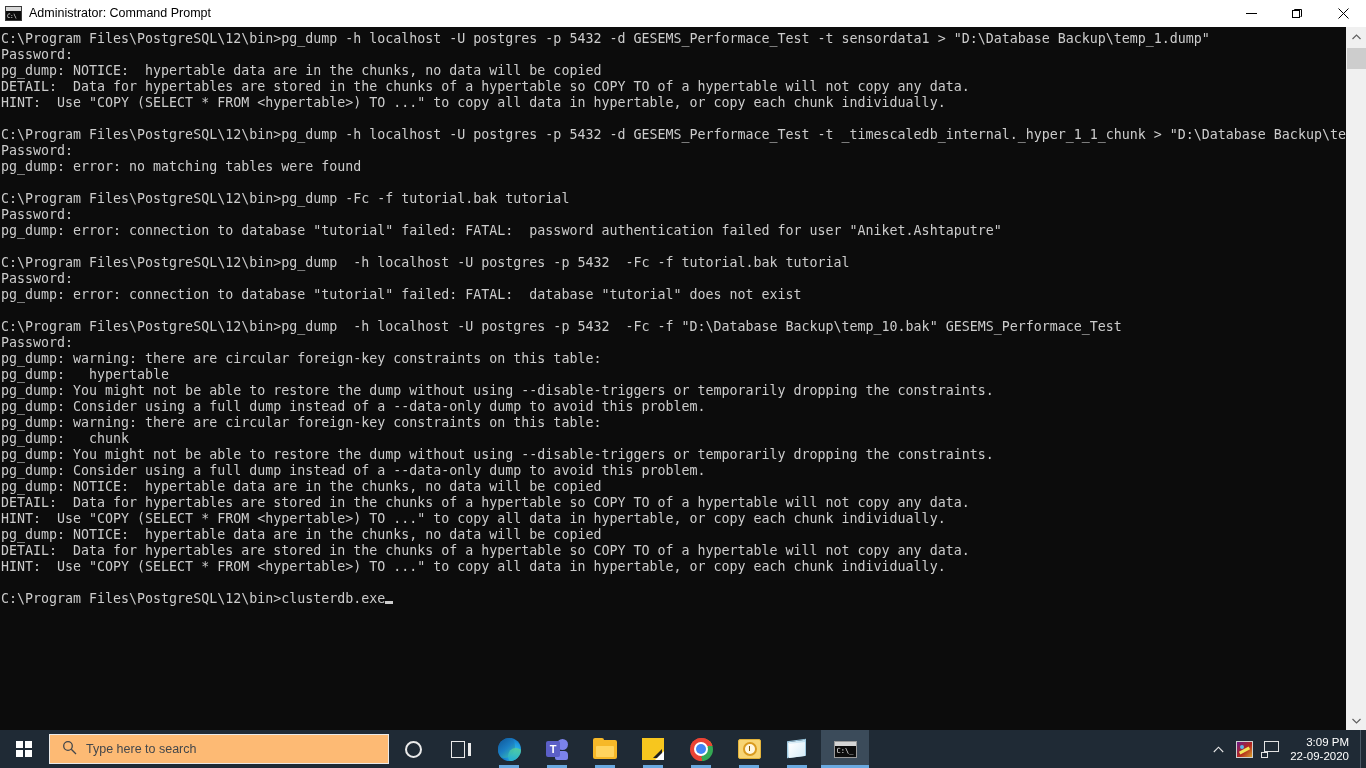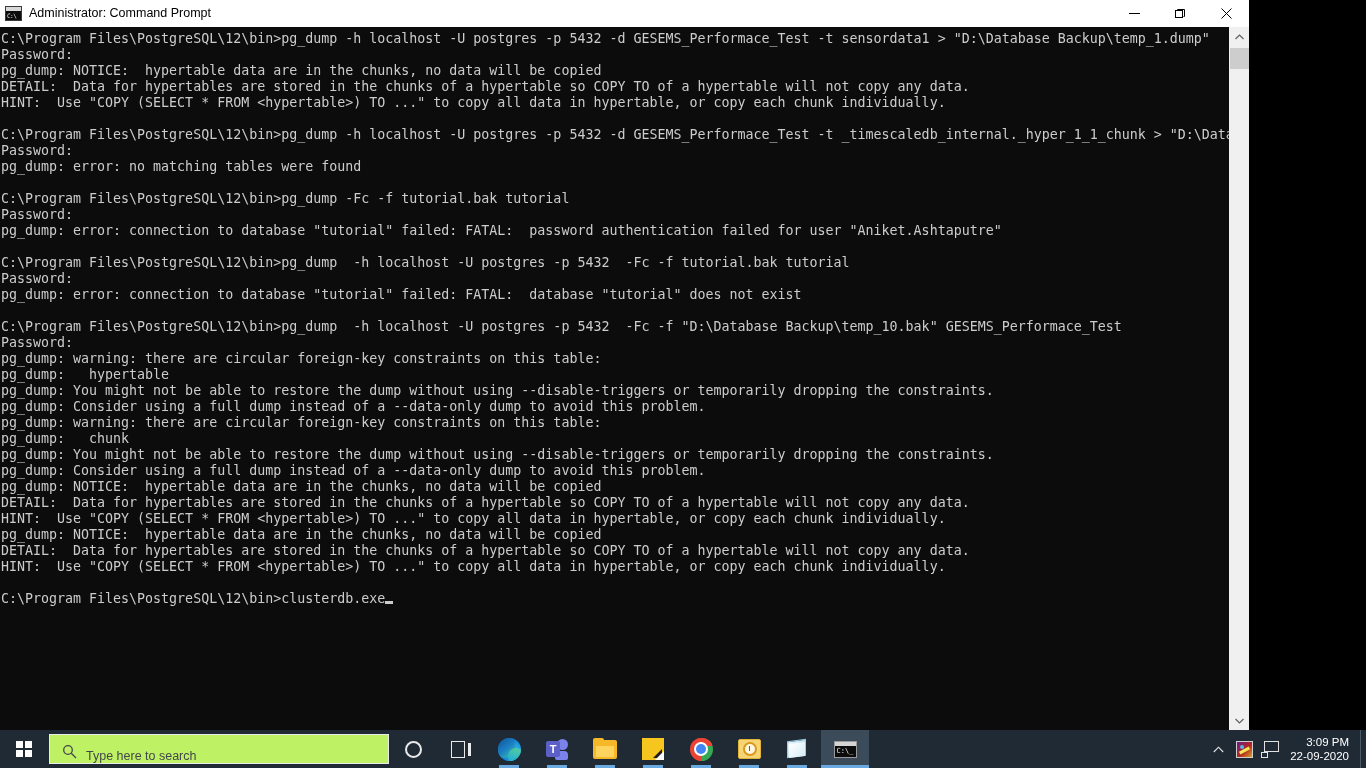--- a/index.html
+++ b/index.html
@@ -6,21 +6,21 @@
   html, body {
     width: 1366px; height: 768px;
     overflow: hidden;
     background: #000;
     font-family: "Liberation Sans", sans-serif;
   }
 
   
   .window {
     position: absolute; left: 0; top: 0;
-    width: 1249px; height: 730px;
+    width: 1366px; height: 730px;
     background: #0c0c0c;
     display: flex; flex-direction: column;
   }
 
   
   .titlebar {
     height: 27px; min-height: 27px;
     background: #ffffff;
     display: flex; align-items: center;
     border-bottom: 1px solid #ffffff;
@@ -122,22 +122,22 @@
     width: 16px; height: 16px;
     display: grid;
     grid-template-columns: 1fr 1fr;
     grid-template-rows: 1fr 1fr;
     gap: 2px;
   }
   .win-logo i { background: #ffffff; display: block; }
 
   .searchbox {
     width: 340px; height: 30px;
-    background: #bef264;
-    display: flex; align-items: flex-end;
+    background: #fdba74;
+    display: flex; align-items: center;
     margin-left: 1px;
     border: 1px solid #eaeaea;
   }
   .searchbox .mag { margin: 0 9px 0 12px; flex: 0 0 auto; }
   .searchbox .ph {
     font-size: 12.5px; color: #43474b;
     white-space: nowrap;
   }
 
   .tb-icons { display: flex; align-items: center; height: 38px; }

